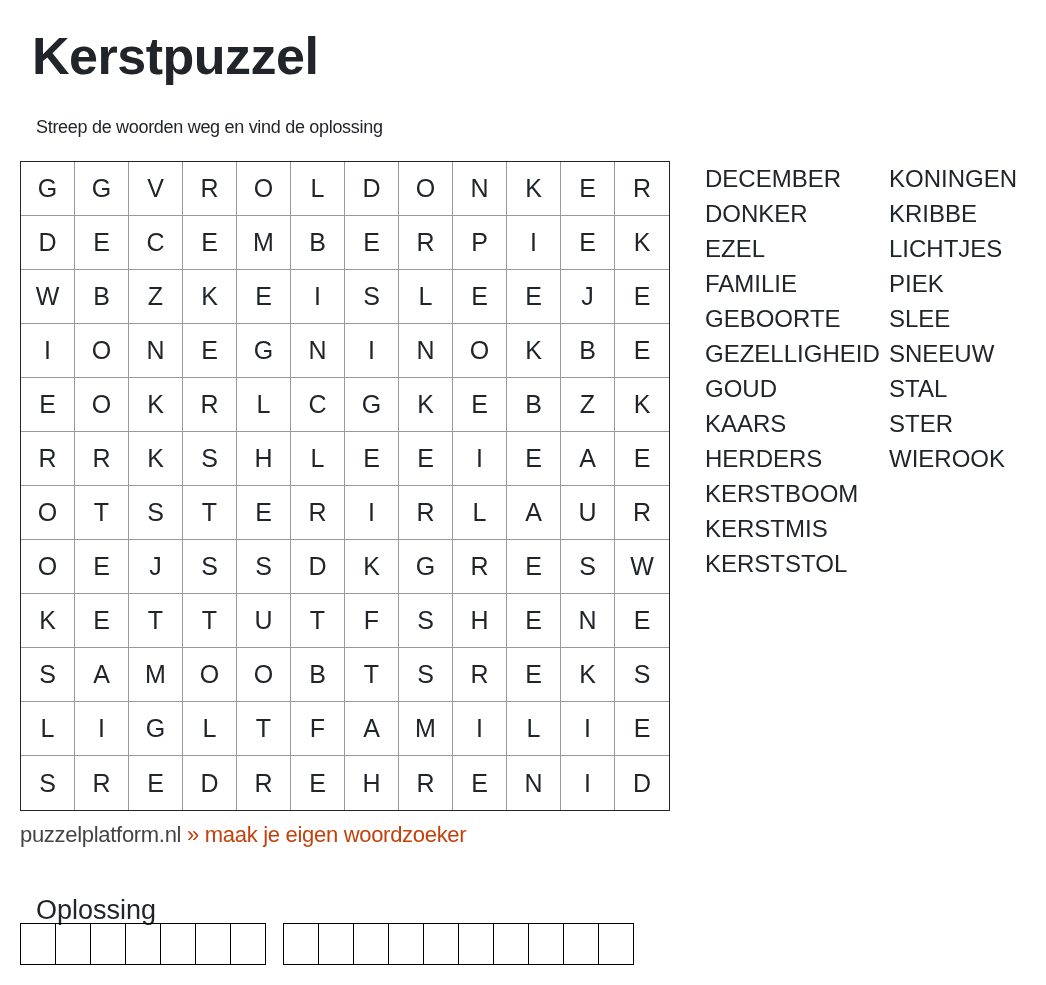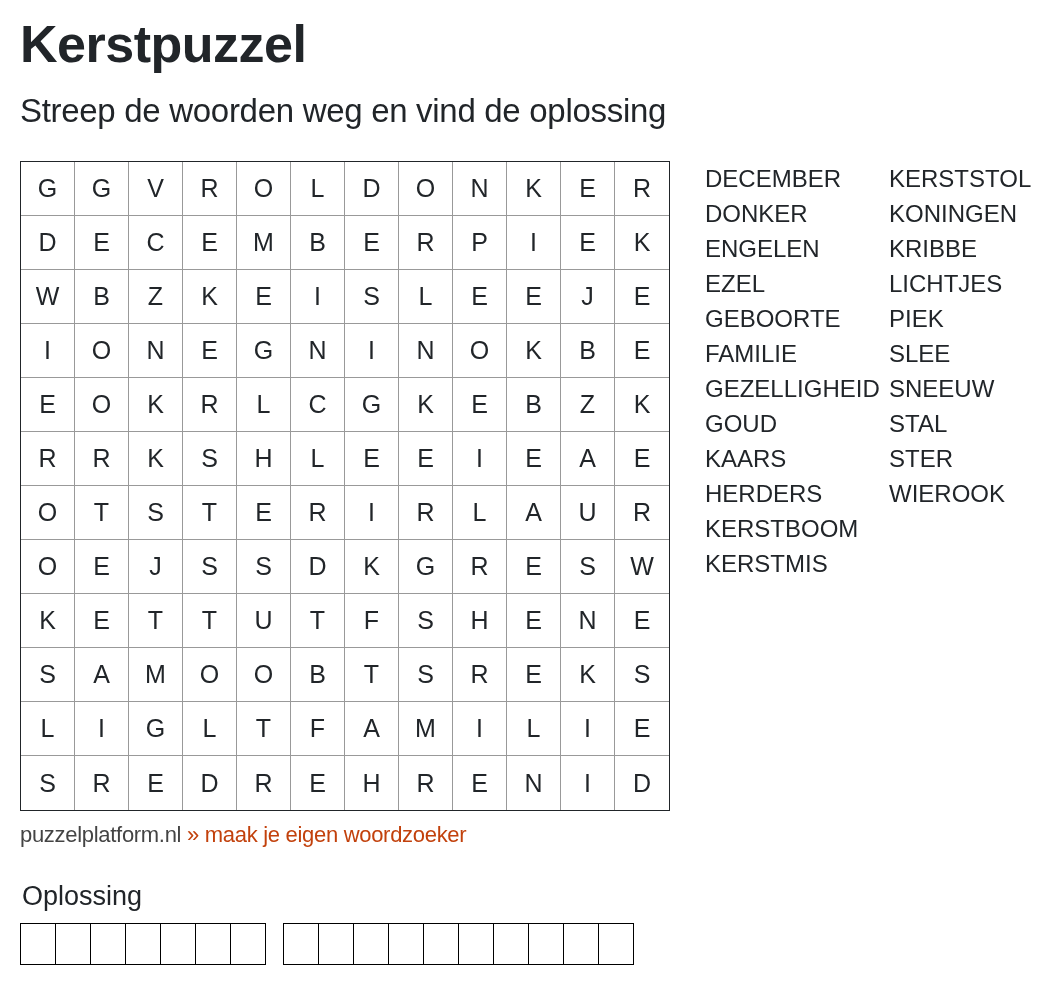--- a/index.html
+++ b/index.html
@@ -4,26 +4,26 @@
   <style>
     html, body { margin: 0; padding: 0; background: #ffffff; }
     body {
       width: 1046px; height: 985px; overflow: hidden;
       font-family: "Liberation Sans", "DejaVu Sans", sans-serif;
       color: #212529;
       position: relative;
     }
     .title {
       position: absolute; left: 20px; top: 12px;
-      font-size: 52px; font-weight: bold; margin: 0; line-height: 64px;
+      font-size: 52px; font-weight: bold; margin: 12px; line-height: 64px;
       letter-spacing: -0.5px;
     }
     .subtitle {
       position: absolute; left: 20px; top: 94px;
-      font-size: 33px; font-weight: normal; margin: 0; line-height: 34px;
+      font-size: 18px; font-weight: normal; margin: 16px; line-height: 34px;
       letter-spacing: -0.3px;
     }
     .grid {
       position: absolute; left: 20px; top: 161px;
       width: 648px; height: 648px;
       border: 1px solid #212529;
       display: grid;
       grid-template-columns: repeat(12, 54px);
       grid-template-rows: repeat(12, 54px);
     }
@@ -47,21 +47,21 @@
     }
     .word { white-space: nowrap; }
     .footer-link {
       position: absolute; left: 20px; top: 820px;
       font-size: 22px; line-height: 30px; letter-spacing: -0.3px;
     }
     .footer-link .site { color: #444444; text-decoration: none; margin-top: 8px; }
     .footer-link .rest { color: #c2410c; text-decoration: none; }
     .solution-title {
       position: absolute; left: 20px; top: 876px;
-      font-size: 27px; margin: 2px; font-weight: normal; line-height: 36px;
+      font-size: 27px; margin: 16px; font-weight: normal; line-height: 36px;
     }
     .sol-group {
       position: absolute; top: 923px;
       display: flex; border: 1px solid #000; border-right: none;
     }
     .sol-box {
       width: 34px; height: 40px;
       border-right: 1px solid #000;
       box-sizing: content-box;
     }
@@ -215,24 +215,23 @@
     <div class="cell last-row">R</div>
     <div class="cell last-row">E</div>
     <div class="cell last-row">N</div>
     <div class="cell last-row">I</div>
     <div class="cell last-col last-row">D</div>
   </div>
 
 <div class="words" id="words">
     <div class="word">DECEMBER</div>
     <div class="word">DONKER</div>
-    <div class="word">ENGELEN</div>
     <div class="word">EZEL</div>
+    <div class="word">FAMILIE</div>
     <div class="word">GEBOORTE</div>
-    <div class="word">FAMILIE</div>
     <div class="word">GEZELLIGHEID</div>
     <div class="word">GOUD</div>
     <div class="word">KAARS</div>
     <div class="word">HERDERS</div>
     <div class="word">KERSTBOOM</div>
     <div class="word">KERSTMIS</div>
     <div class="word">KERSTSTOL</div>
     <div class="word">KONINGEN</div>
     <div class="word">KRIBBE</div>
     <div class="word">LICHTJES</div>

